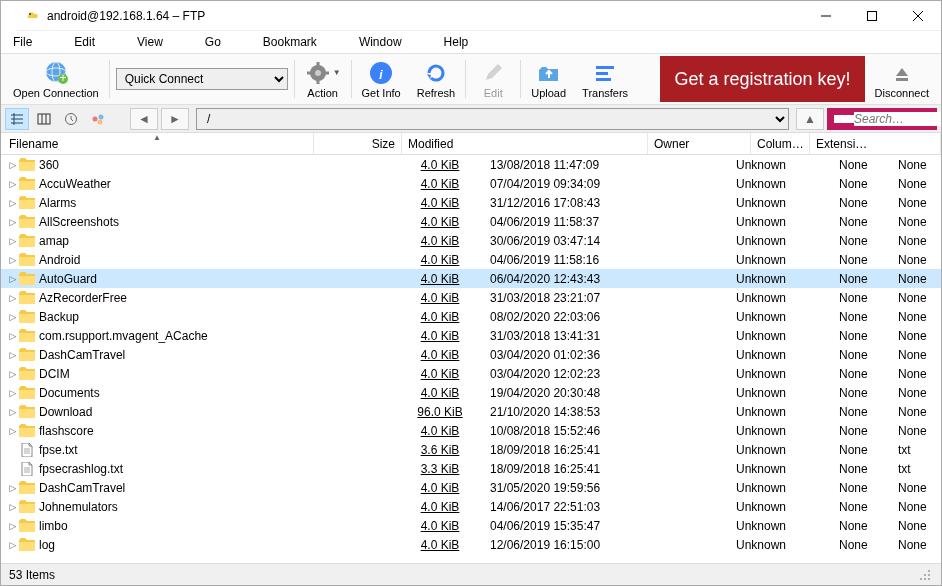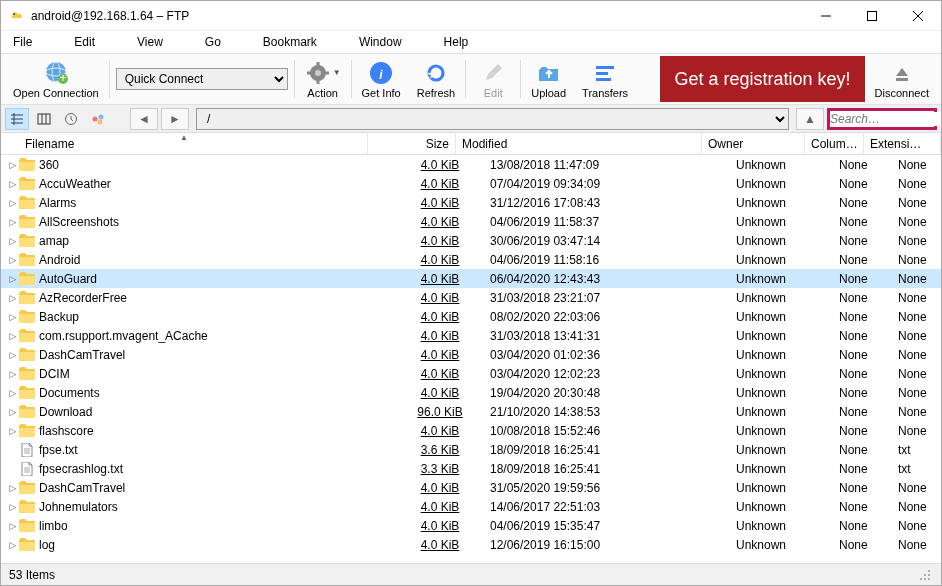--- a/index.html
+++ b/index.html
@@ -1,41 +1,41 @@
 <!DOCTYPE html>
 <html><head>
 <meta charset="utf-8">
 <style>
 * { margin: 0; padding: 0; box-sizing: border-box; font-family: "Segoe UI", Tahoma, sans-serif; font-size: 12px; }
 body { background: #fff; width: 942px; height: 586px; overflow: hidden; display: flex; flex-direction: column; border: 1px solid #aaa; }
-.titlebar { height: 30px; display: flex; align-items: center; padding: 0 0 0 8px; background: #fff; border-bottom: 1px solid #eee; }
+.titlebar { height: 30px; display: flex; align-items: center; padding: 0 0 0 8px; background: #fff; border-bottom: 1px solid #eee; margin-left: 16px; }
 .titlebar-icon { width: 16px; height: 16px; margin-right: 6px; }
 .titlebar-title { flex: 1; font-size: 12px; color: #000; }
 .titlebar-buttons { display: flex; }
 .titlebar-btn { width: 46px; height: 30px; display: flex; align-items: center; justify-content: center; cursor: default; }
 .menubar { height: 22px; display: flex; align-items: center; padding: 0 4px; background: #fff; gap: 26px; }
 .menu-item { padding: 2px 8px; cursor: default; }
 .toolbar { height: 52px; display: flex; align-items: stretch; border-top: 1px solid #e0e0e0; border-bottom: 1px solid #e0e0e0; background: #fafafa; padding: 2px 4px; }
 .tool-btn { display: flex; flex-direction: column; align-items: center; justify-content: center; padding: 2px 8px; cursor: default; min-width: 50px; }
 .tool-icon { width: 26px; height: 26px; display: flex; align-items: center; justify-content: center; }
 .tool-label { font-size: 11px; margin-top: 1px; }
 .tool-sep { width: 1px; background: #ddd; margin: 4px 2px; }
 .quick-connect { flex: 0 0 180px; display: flex; align-items: center; padding: 0 4px; }
 .quick-connect select { width: 100%; height: 22px; border: 1px solid #999; font-size: 12px; padding: 0 4px; }
 .reg-key { background: #a91e22; color: #fff; display: flex; align-items: center; justify-content: center; padding: 0 14px; font-size: 18px; cursor: pointer; margin: 0 2px; }
 .navbar { height: 28px; display: flex; align-items: center; background: #f0f0f0; border-bottom: 1px solid #ddd; padding: 0 4px; gap: 3px; }
 .nav-toggle { width: 24px; height: 22px; display: flex; align-items: center; justify-content: center; cursor: default; border: 1px solid transparent; }
 .nav-toggle.active { background: #cce8ff; border: 1px solid #99d1ff; }
 .nav-arrow { width: 28px; height: 22px; display: flex; align-items: center; justify-content: center; background: #f8f8f8; border: 1px solid #ccc; cursor: default; }
 .path-input { flex: 1; height: 22px; border: 1px solid #999; padding: 0 6px; font-size: 12px; margin: 0 4px; }
-.search-wrap { width: 110px; height: 22px; border: 3px solid #be185d; display: flex; align-items: center; padding: 0 0; background: #fff; }
+.search-wrap { width: 110px; height: 22px; border: 7px solid #be185d; display: flex; align-items: center; padding: 0 20px; background: #fff; }
 .search-input { flex: 1; border: none; outline: none; font-size: 12px; font-style: italic; color: #888; }
 .header-row { height: 22px; display: flex; align-items: center; border-bottom: 1px solid #ddd; background: #fff; }
 .col-h { padding: 0 6px; font-size: 12px; cursor: default; border-right: 1px solid #e8e8e8; display: flex; align-items: center; height: 100%; overflow: hidden; white-space: nowrap; }
-.col-name { width: 367px; padding-left: 24px; position: relative; }
+.col-name { width: 313px; padding-left: 8px; position: relative; }
 .col-size { width: 88px; justify-content: flex-end; }
 .col-mod { width: 246px; }
 .col-owner { width: 103px; }
 .col-colu { width: 59px; text-overflow: ellipsis; }
 .col-ext { flex: 1; text-overflow: ellipsis; }
 .sort-ind { position: absolute; left: 50%; top: 0; transform: translateX(-50%); font-size: 8px; color: #666; }
 .file-list { flex: 1; overflow-y: auto; background: #fff; }
 .row { height: 19px; display: flex; align-items: center; cursor: default; }
 .row.selected { background: #cce8ff; }
 .cell { padding: 0 6px; overflow: hidden; white-space: nowrap; font-size: 12px; }

